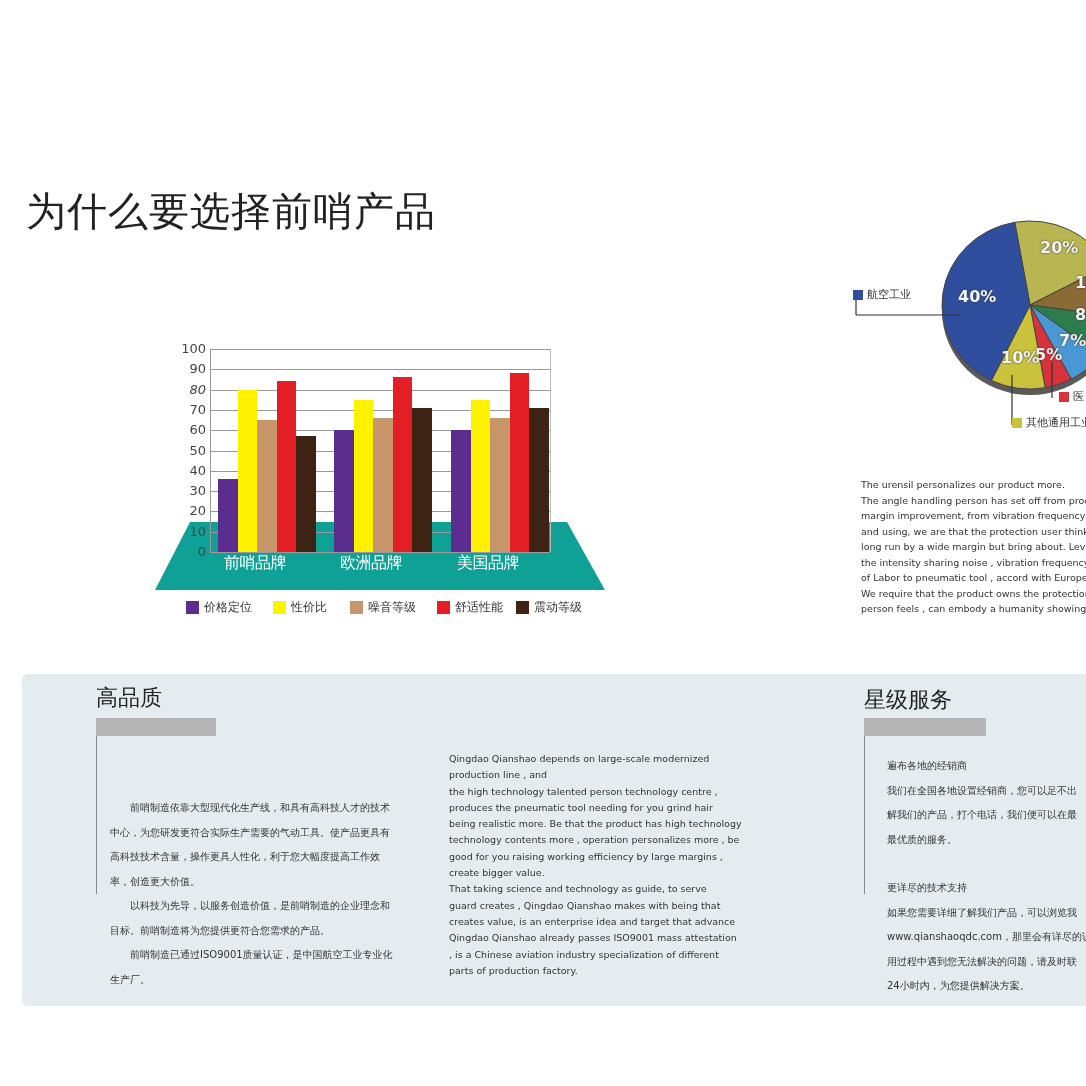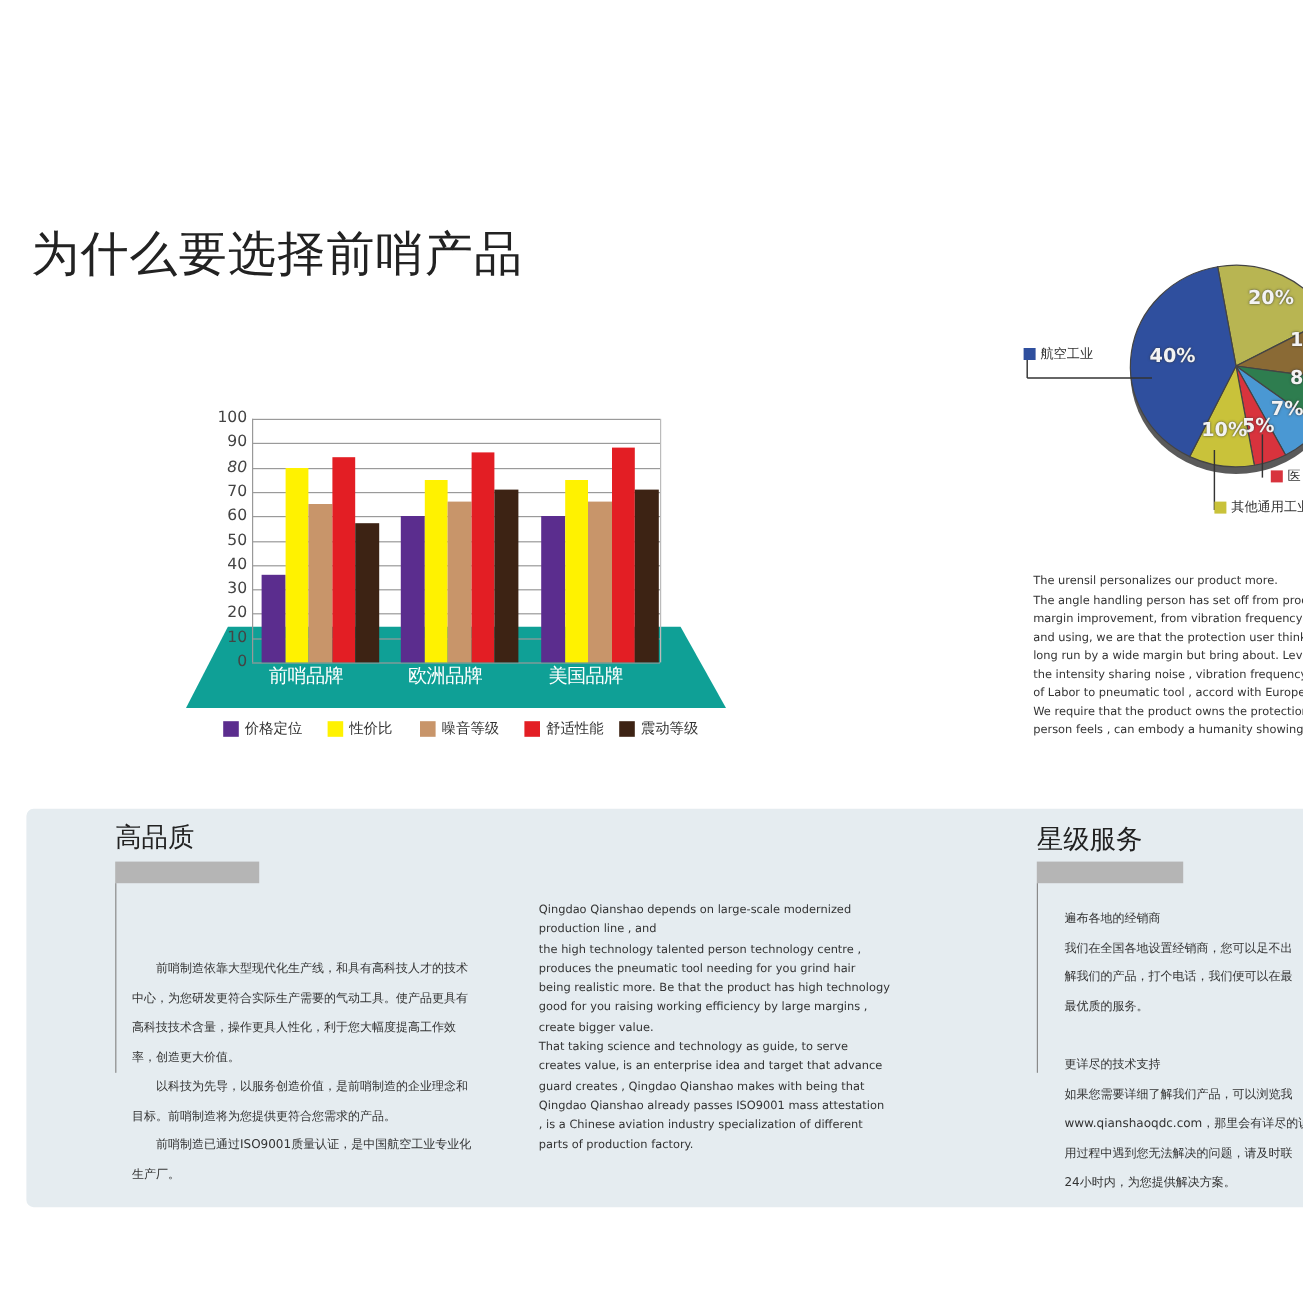--- a/index.html
+++ b/index.html
@@ -172,25 +172,26 @@
   <p style="margin:0;text-indent:2em">前哨制造依靠大型现代化生产线，和具有高科技人才的技术中心，为您研发更符合实际生产需要的气动工具。使产品更具有高科技技术含量，操作更具人性化，利于您大幅度提高工作效率，创造更大价值。</p>
   <p style="margin:0;text-indent:2em">以科技为先导，以服务创造价值，是前哨制造的企业理念和目标。前哨制造将为您提供更符合您需求的产品。</p>
   <p style="margin:0;text-indent:2em">前哨制造已通过ISO9001质量认证，是中国航空工业专业化生产厂。</p>
 </div>
 <div class="abs en-text" style="left:424px;top:751px;margin-left:25px;" id="qualityEn">
     <div>Qingdao Qianshao depends on large-scale modernized</div>
     <div>production line , and</div>
     <div>the high technology talented person technology centre ,</div>
     <div>produces the pneumatic tool needing for you grind hair</div>
     <div>being realistic more. Be that the product has high technology</div>
+    <div>technology contents more , operation personalizes more , be</div>
     <div>good for you raising working efficiency by large margins ,</div>
     <div>create bigger value.</div>
     <div>That taking science and technology as guide, to serve</div>
+    <div>guard creates , Qingdao Qianshao makes with being that</div>
     <div>creates value, is an enterprise idea and target that advance</div>
-    <div>guard creates , Qingdao Qianshao makes with being that</div>
     <div>Qingdao Qianshao  already passes ISO9001 mass attestation</div>
     <div> , is a Chinese aviation industry specialization of different</div>
     <div>parts of production factory.</div>
   </div>
 
 <div class="abs sec-title" style="left:864px;top:685px;">星级服务</div>
 <div class="abs sec-bar" style="left:864px;top:718px;width:122px;"></div>
 <div class="abs vline" style="left:864px;top:736px;height:158px;"></div>
 <div class="abs cn-text" style="left:887px;top:754px;width:220px;white-space:nowrap;overflow:hidden;">
   <div>遍布各地的经销商</div>

